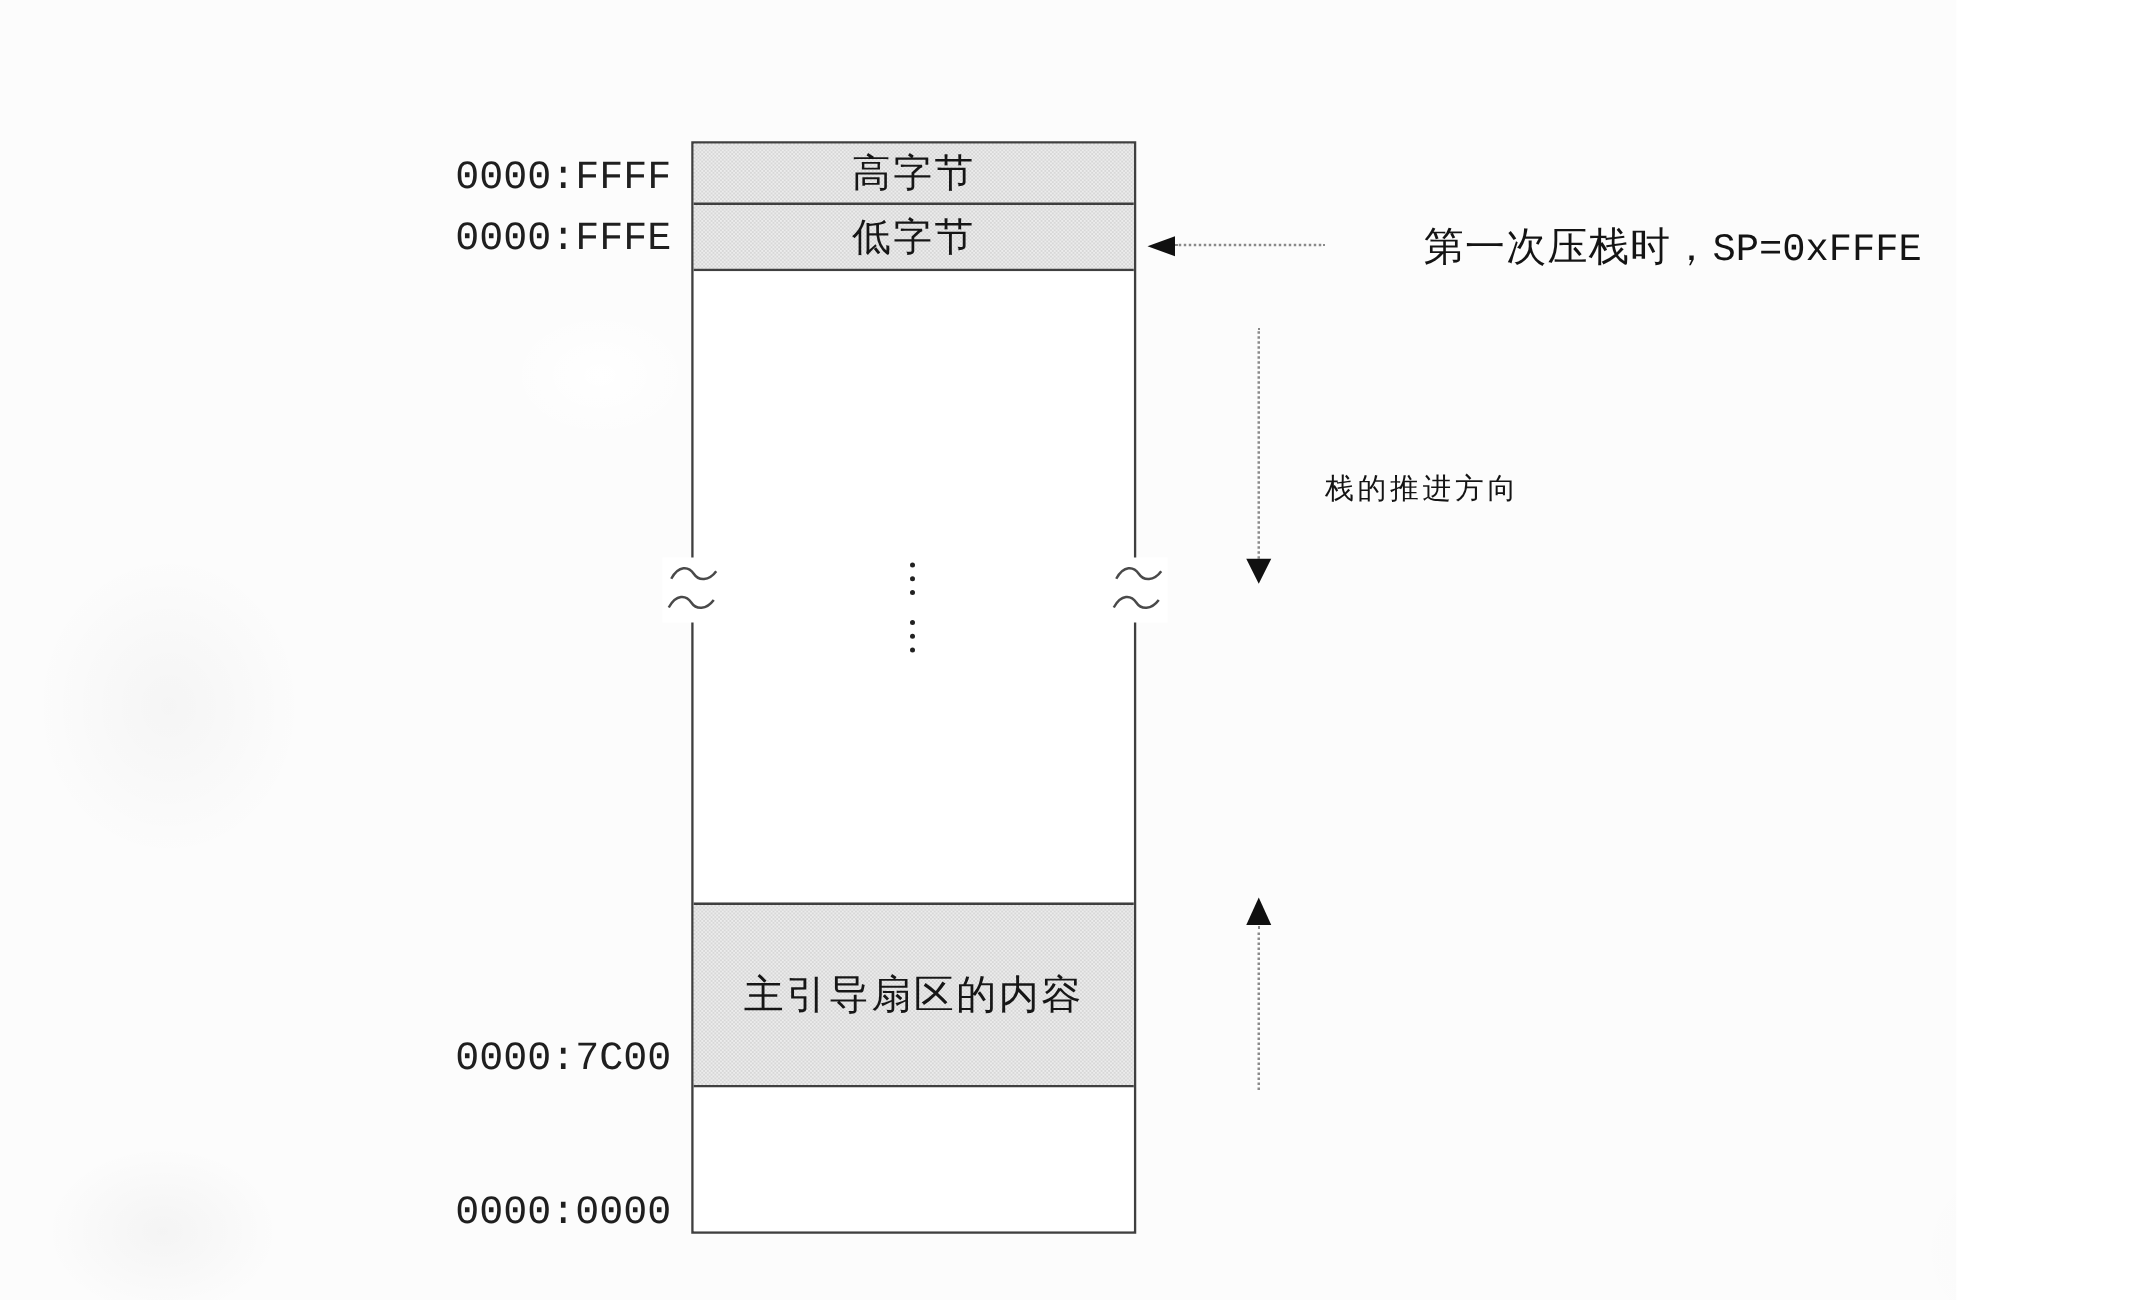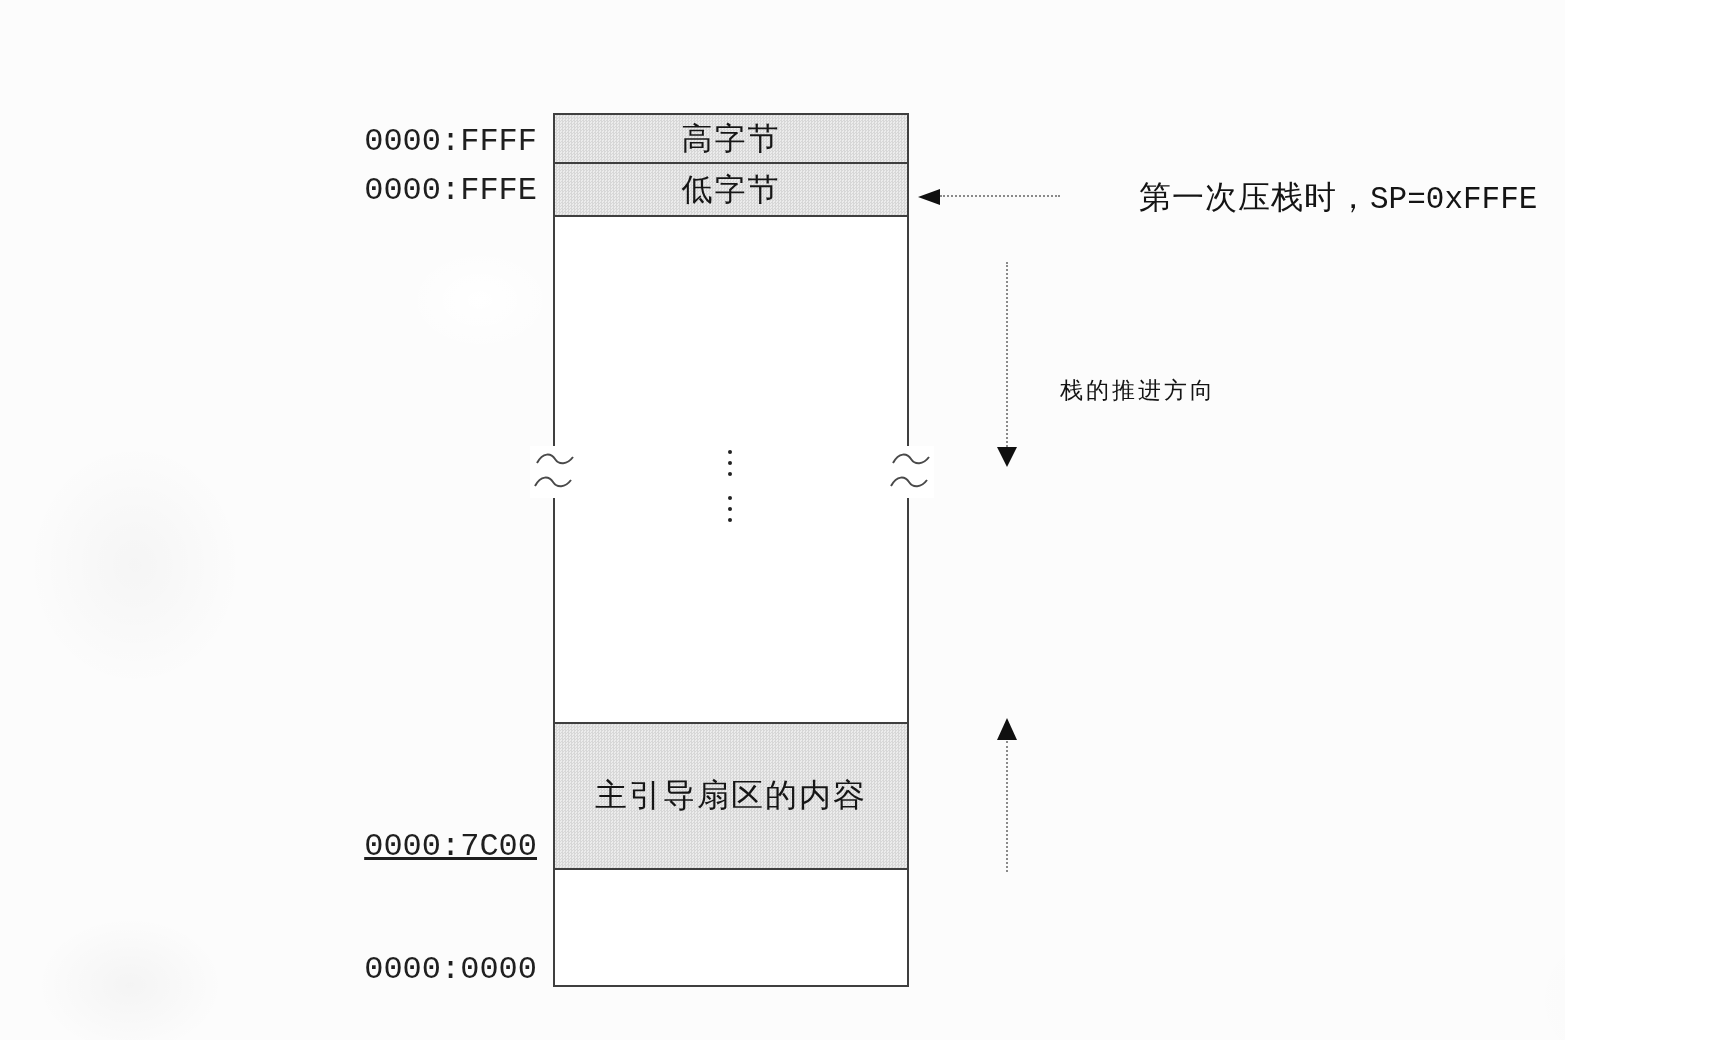--- a/index.html
+++ b/index.html
@@ -59,21 +59,21 @@
     width: 220px;
     text-align: right;
     font-family: "Liberation Mono", "DejaVu Sans Mono", monospace;
     font-size: 32px;
     line-height: 32px;
     color: #1f1f1f;
     white-space: nowrap;
   }
   .addr-ffff { top: 126px; }
   .addr-fffe { top: 175px; }
-  .addr-7c00 { top: 831px; text-decoration: underline; }
+  .addr-7c00 { top: 831px; }
   .addr-0000 { top: 954px; }
 
   
   .break {
     position: absolute;
     top: 446px;
     width: 48px; height: 52px;
     background: #ffffff;
   }
   .break-left  { left: 530px; }

